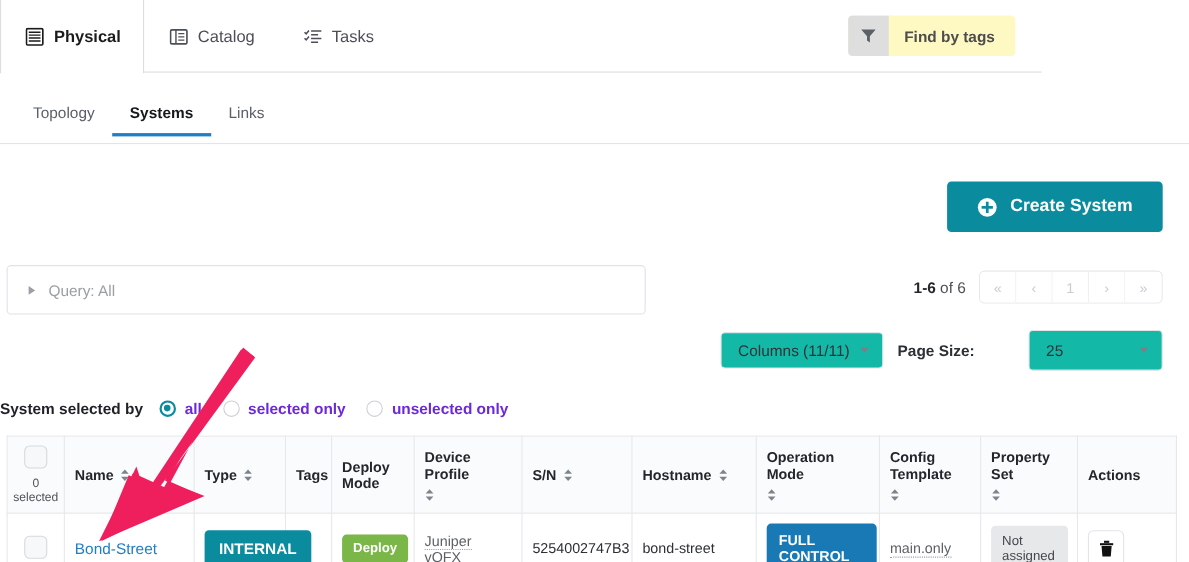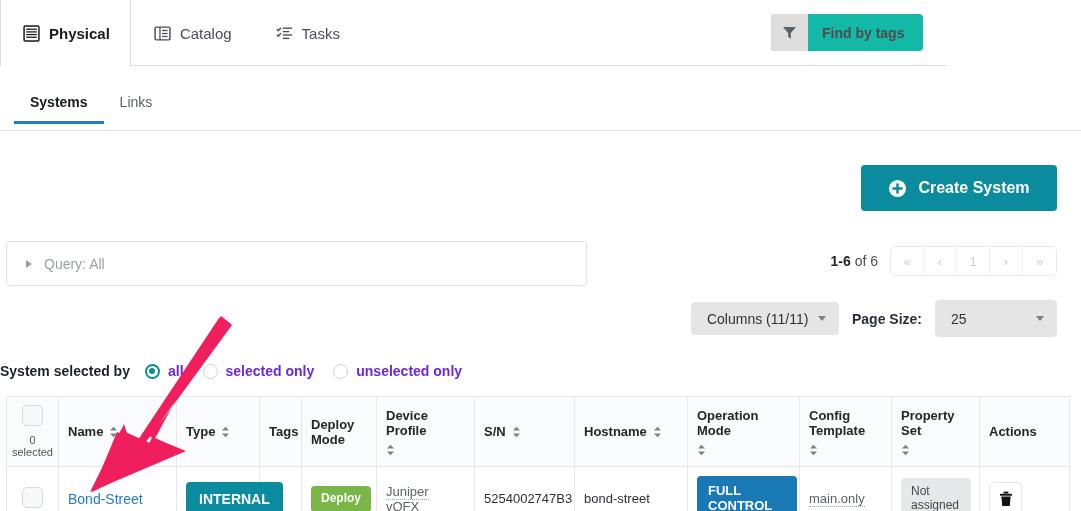--- a/index.html
+++ b/index.html
@@ -37,21 +37,21 @@
     z-index:3;
   }
   .toptab .lbl { white-space:nowrap; }
 
   .icon { display:inline-block; line-height:0; }
   .icon svg { display:block; }
 
   .findtags {
     position:absolute; right:24px; top:14px;
     height:37px; display:flex; align-items:stretch;
-    background:#14b8a6; border-radius:4px; overflow:hidden; cursor:pointer;
+    background:#fef9c3; border-radius:4px; overflow:hidden; cursor:pointer;
     min-width:152px;
   }
   .findtags .ft-ico {
     width:37px; display:flex; align-items:center; justify-content:center;
     background:#dedede;
   }
   .findtags .ft-lbl {
     display:flex; align-items:center; padding:0 18px 0 14px;
     font-size:14px; font-weight:bold; color:#4d4d4d; white-space:nowrap;
   }
@@ -98,23 +98,23 @@
   .pager { display:flex; border:1px solid #e6e8eb; border-radius:5px; overflow:hidden; height:30px; }
   .pager span {
     width:33px; display:flex; align-items:center; justify-content:center;
     font-size:13px; color:#c9ccd1; border-right:1px solid #eef0f2; cursor:default; background:#fff;
   }
   .pager span:last-child { border-right:none; }
 
   
   .ctrl-row { position:absolute; right:24px; top:300px; display:flex; align-items:center; gap:13px; }
   .dd {
-    border:1px solid #e2e4e8; border-radius:4px; background:#e5e5e5; height:33px;
+    border:1px solid #e2e4e8; border-radius:4px; background:#14b8a6; height:33px;
     display:flex; align-items:center; padding:0 12px 0 15px; gap:5px;
-    font-size:14px; color:#2e3338; cursor:pointer; white-space:nowrap;
+    font-size:14px; color:#2e3338; cursor:pointer; white-space:nowrap;margin-left:36px;
   }
   .dd.colsdd { min-width:148px; justify-content:space-between;}
   .dd.pagesz { width:122px; justify-content:space-between; height:37px; padding-left:15px; }
   .caret { width:0;height:0;border-top:5px solid #7a8088;border-left:4.5px solid transparent;border-right:4.5px solid transparent; }
   .pslabel { font-size:14px; font-weight:bold; color:#2b3036; white-space:nowrap; }
 
   
   .filterrow { position:absolute; left:0; top:363px; display:flex; align-items:center; gap:9px; font-size:14px; }
   .filterrow .flabel { font-weight:bold; color:#1e2227; margin-right:6px; }
   .radio-item { display:flex; align-items:center; gap:8px; cursor:pointer; margin-right:10px; }
@@ -214,20 +214,21 @@
       <div class="ft-ico">
         <svg width="15" height="15" viewBox="0 0 16 16">
           <polygon points="1,2 15,2 9.4,8.4 9.4,14.6 6.6,12.6 6.6,8.4" fill="#5c6166"></polygon>
         </svg>
       </div>
       <div class="ft-lbl">Find by tags</div>
     </div>
   </div>
 
   <div class="subtabs">
+    <div class="subtab">Topology</div>
     <div class="subtab active">Systems</div>
     <div class="subtab">Links</div>
   </div>
 
   <button class="create-btn">
     <span class="icon">
       <svg width="19" height="19" viewBox="0 0 20 20">
         <circle cx="10" cy="10" r="9" fill="#ffffff"></circle>
         <rect x="8.7" y="4.6" width="2.6" height="10.8" fill="#0b8b9e"></rect>
         <rect x="4.6" y="8.7" width="10.8" height="2.6" fill="#0b8b9e"></rect>

